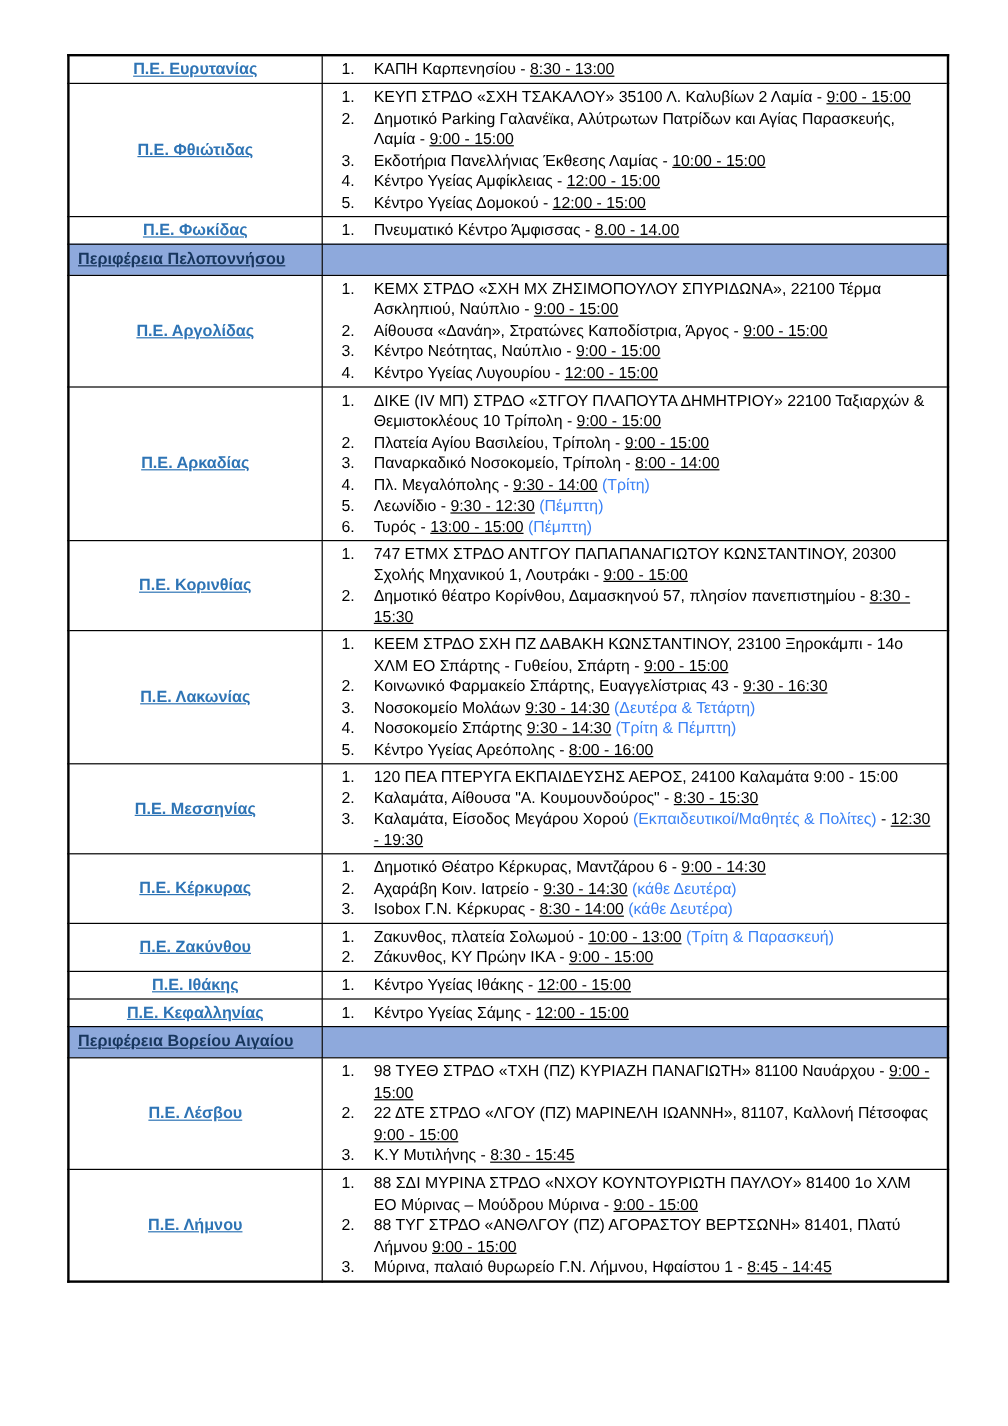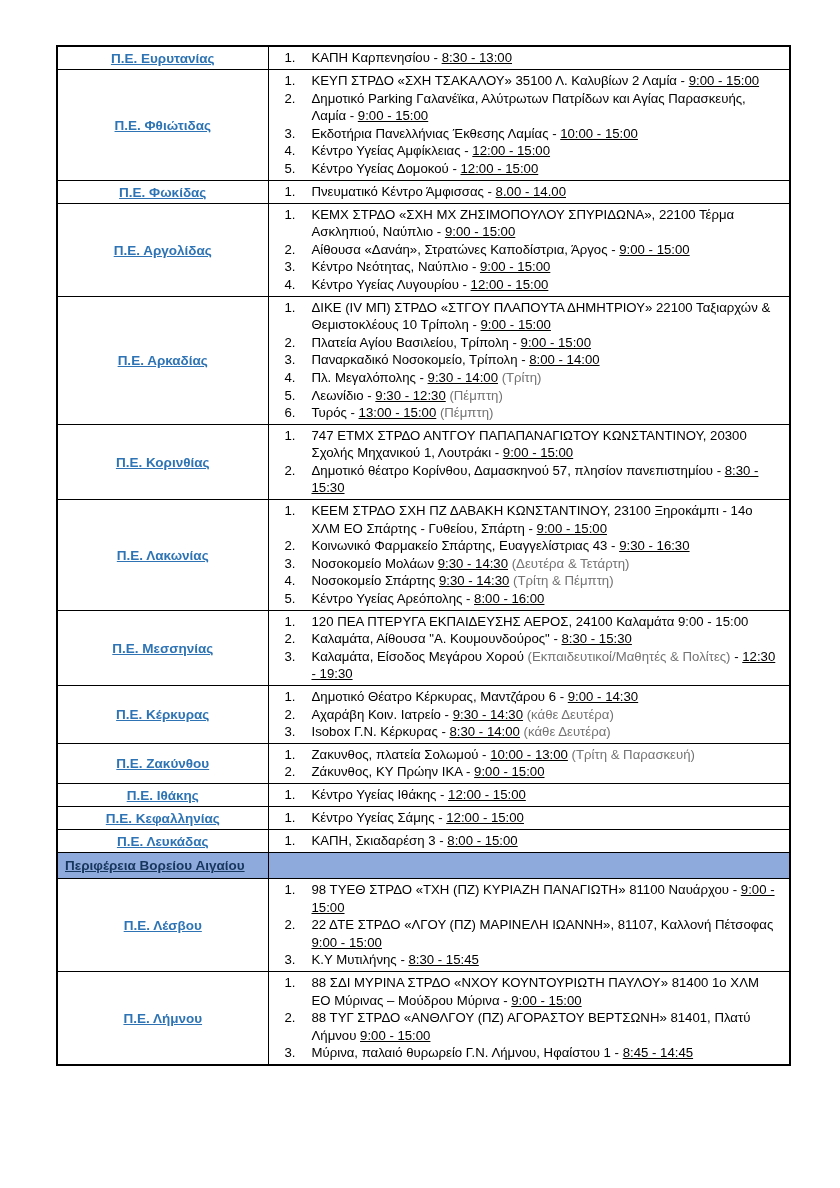--- a/index.html
+++ b/index.html
@@ -65,21 +65,21 @@
     font-size: 13.2px;
     line-height: 17.6px;
     color: #000000;
   }
   .item-num {
     flex: 0 0 27px;
     width: 27px;
   }
   .item-text { flex: 1 1 auto; }
   .seg-time { text-decoration: underline; }
-  .seg-red { color: #737373; }
+  .seg-red { color: #3b82f6; }
 </style>
 </head>
 <body>
 
 <div class="page">
   <table class="schedule" id="doc-table">
     <colgroup>
       <col class="c-label">
       <col class="c-items">
     </colgroup>
@@ -120,20 +120,24 @@
         </tr>
         <tr>
           <td class="label-cell"><span class="unit-label">Π.Ε. Φωκίδας</span></td>
           <td class="items-cell">
             <div class="item">
               <span class="item-num">1.</span>
               <span class="item-text"><span>Πνευματικό Κέντρο Άμφισσας - </span><span class="seg-time">8.00 - 14.00</span></span>
             </div>
           </td>
         </tr>
+        <tr class="region-row">
+          <td class="region-label-cell"><span class="region-label">Περιφέρεια Πελοποννήσου</span></td>
+          <td></td>
+        </tr>
         <tr>
           <td class="label-cell"><span class="unit-label">Π.Ε. Αργολίδας</span></td>
           <td class="items-cell">
             <div class="item">
               <span class="item-num">1.</span>
               <span class="item-text"><span>ΚΕΜΧ ΣΤΡΔΟ «ΣΧΗ ΜΧ ΖΗΣΙΜΟΠΟΥΛΟΥ ΣΠΥΡΙΔΩΝΑ», 22100 Τέρμα Ασκληπιού, Ναύπλιο - </span><span class="seg-time">9:00 - 15:00</span></span>
             </div>
             <div class="item">
               <span class="item-num">2.</span>
               <span class="item-text"><span>Αίθουσα «Δανάη», Στρατώνες Καποδίστρια, Άργος - </span><span class="seg-time">9:00 - 15:00</span></span>
@@ -270,29 +274,20 @@
               <span class="item-text"><span>Κέντρο Υγείας Ιθάκης - </span><span class="seg-time">12:00 - 15:00</span></span>
             </div>
           </td>
         </tr>
         <tr>
           <td class="label-cell"><span class="unit-label">Π.Ε. Κεφαλληνίας</span></td>
           <td class="items-cell">
             <div class="item">
               <span class="item-num">1.</span>
               <span class="item-text"><span>Κέντρο Υγείας Σάμης - </span><span class="seg-time">12:00 - 15:00</span></span>
-            </div>
-          </td>
-        </tr>
-        <tr>
-          <td class="label-cell"><span class="unit-label">Π.Ε. Λευκάδας</span></td>
-          <td class="items-cell">
-            <div class="item">
-              <span class="item-num">1.</span>
-              <span class="item-text"><span>ΚΑΠΗ, Σκιαδαρέση 3 - </span><span class="seg-time">8:00 - 15:00</span></span>
             </div>
           </td>
         </tr>
         <tr class="region-row">
           <td class="region-label-cell"><span class="region-label">Περιφέρεια Βορείου Αιγαίου</span></td>
           <td></td>
         </tr>
         <tr>
           <td class="label-cell"><span class="unit-label">Π.Ε. Λέσβου</span></td>
           <td class="items-cell">

